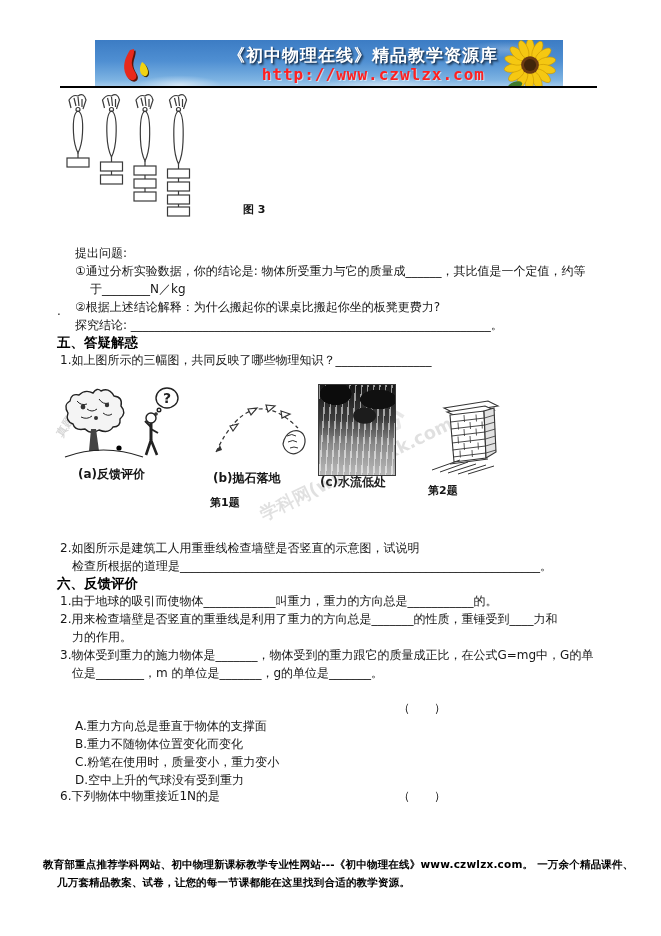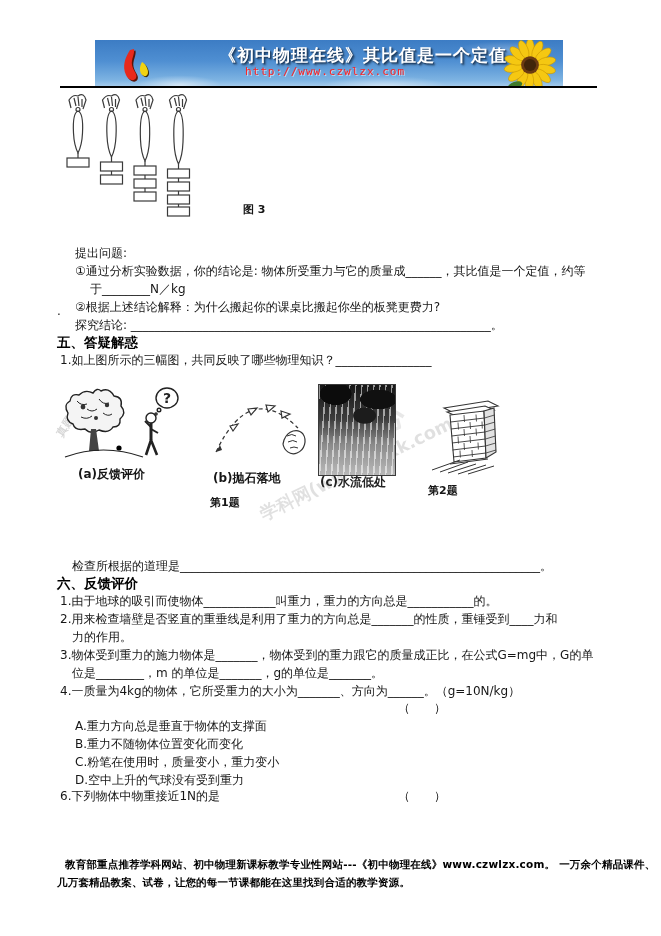--- a/index.html
+++ b/index.html
@@ -9,22 +9,22 @@
   
   .banner{position:absolute;left:95px;top:40px;width:468px;height:47px;overflow:hidden;
           background:
             radial-gradient(60px 14px at 18% 96%, rgba(255,255,255,.55), rgba(255,255,255,0) 70%),
             radial-gradient(90px 16px at 62% 100%, rgba(255,255,255,.5), rgba(255,255,255,0) 70%),
             radial-gradient(70px 12px at 88% 20%, rgba(255,255,255,.25), rgba(255,255,255,0) 70%),
             linear-gradient(180deg,#3c7cc4 0%,#4f8fd2 45%,#7db3e2 85%,#a8cdec 100%);}
   .banner-title{position:absolute;left:118px;top:4px;width:300px;text-align:center;color:#fff;
           font-size:17px;font-weight:bold;letter-spacing:1px;white-space:pre;
           text-shadow:1px 1px 1px #1a3a60,2px 2px 2px rgba(0,0,0,.45);}
-  .banner-url{position:absolute;left:150px;top:25px;width:240px;text-align:left;color:#ff2020;
-          font-family:"DejaVu Sans Mono","Liberation Mono",monospace;font-size:11px;font-weight:normal;
+  .banner-url{position:absolute;left:150px;top:25px;width:240px;text-align:right;color:#ff2020;
+          font-family:"DejaVu Sans Mono","Liberation Mono",monospace;font-size:16px;font-weight:bold;
           letter-spacing:1px;white-space:pre;text-shadow:1px 1px 0 rgba(255,255,255,.55);}
   .banner-logo{position:absolute;left:22px;top:5px;width:42px;height:40px;}
   .sunflower{position:absolute;right:2px;bottom:-6px;width:62px;height:56px;}
   .banner-rule{position:absolute;left:60px;top:86px;width:537px;height:2px;background:#000;}
 
   
   .t{position:absolute;font-size:12px;color:#161616;white-space:pre;line-height:14px;}
   .hd{font-size:13.5px;font-weight:bold;color:#000;}
   .cap{font-weight:bold;}
   .small{font-size:11px;}
@@ -55,21 +55,21 @@
 
 <div class="page">
 
   <div class="banner">
     <svg class="banner-logo" viewBox="0 0 40 40">
       <path d="M12,5 C7,13 4,21 8,30 C10,35 16,37 18,33 C20,29 15,26 14,20 C13,14 17,9 16,4 Z" fill="#5a1408" transform="translate(1.5,1.5)"></path>
       <path d="M12,5 C7,13 4,21 8,30 C10,35 16,37 18,33 C20,29 15,26 14,20 C13,14 17,9 16,4 Z" fill="#e8291c"></path>
       <path d="M24,17 C21,22 21,29 26,31 C30,32 31,27 29,23 C28,20 26,18 24,17 Z" fill="#3a2a00" transform="translate(1,1)"></path>
       <path d="M24,17 C21,22 21,29 26,31 C30,32 31,27 29,23 C28,20 26,18 24,17 Z" fill="#f0d312"></path>
     </svg>
-    <div class="banner-title">《初中物理在线》其比值是一个定值</div>
+    <div class="banner-title">《初中物理在线》精品教学资源库</div>
     <div class="banner-url">http://www.czwlzx.com</div>
     <svg class="sunflower" viewBox="0 0 60 60">
       <g>
         <g fill="#f5c812" stroke="#c79500" stroke-width=".6">
           <ellipse cx="30" cy="12" rx="4.5" ry="10" transform="rotate(0 30 30)"></ellipse>
           <ellipse cx="30" cy="12" rx="4.5" ry="10" transform="rotate(26 30 30)"></ellipse>
           <ellipse cx="30" cy="12" rx="4.5" ry="10" transform="rotate(52 30 30)"></ellipse>
           <ellipse cx="30" cy="12" rx="4.5" ry="10" transform="rotate(78 30 30)"></ellipse>
           <ellipse cx="30" cy="12" rx="4.5" ry="10" transform="rotate(104 30 30)"></ellipse>
           <ellipse cx="30" cy="12" rx="4.5" ry="10" transform="rotate(130 30 30)"></ellipse>
@@ -213,33 +213,33 @@
 
       <polygon points="54,15 64,12 66,56 56,62" fill="#e2e2e2"></polygon>
       <path d="M54.5,22 L64.5,19 M55,29 L65,26 M55,36 L65.2,33 M55.5,43 L65.5,40 M55.5,50 L65.7,47 M56,57 L66,54" stroke-width=".8"></path>
 
       <path d="M2,74 L30,64 M10,76 L38,66 M18,77 L46,68 M28,78 L56,69 M38,78 L64,70" stroke-width="1"></path>
       <path d="M20,68 L58,63" stroke-width="1"></path>
     </g>
   </svg>
   <div class="t cap small" style="left:428px;top:484px;text-align:right;">第2题</div>
 
+  <div class="t" style="left:60px;top:541px;">2.如图所示是建筑工人用重垂线检查墙壁是否竖直的示意图，试说明</div>
   <div class="t" style="left:72px;top:559px;">检查所根据的道理是____________________________________________________________。</div>
 
   <div class="t hd" style="left:57px;top:576px;">六、反馈评价</div>
   <div class="t" style="left:60px;top:594px;">1.由于地球的吸引而使物体____________叫重力，重力的方向总是___________的。</div>
   <div class="t" style="left:60px;top:612px;">2.用来检查墙壁是否竖直的重垂线是利用了重力的方向总是_______的性质，重锤受到____力和</div>
   <div class="t" style="left:72px;top:630px;">力的作用。</div>
   <div class="t" style="left:60px;top:648px;">3.物体受到重力的施力物体是_______，物体受到的重力跟它的质量成正比，在公式G=mg中，G的单</div>
   <div class="t" style="left:72px;top:666px;">位是________，m 的单位是_______，g的单位是_______。</div>
-  <div class="t" style="left:60px;top:684px;">4.一质量为4kg的物体，它所受重力的大小为_______、方向为______。（g=10N/kg）</div>
   <div class="t" style="left:398px;top:701px;">（　　）</div>
   <div class="t" style="left:75px;top:719px;">A.重力方向总是垂直于物体的支撑面</div>
   <div class="t" style="left:75px;top:737px;">B.重力不随物体位置变化而变化</div>
   <div class="t" style="left:75px;top:755px;">C.粉笔在使用时，质量变小，重力变小</div>
   <div class="t" style="left:75px;top:773px;">D.空中上升的气球没有受到重力</div>
   <div class="t" style="left:60px;top:789px;">6.下列物体中物重接近1N的是</div>
   <div class="t" style="left:398px;top:789px;">（　　）</div>
 
-  <div class="footer-line" style="left:65px;top:858px;">教育部重点推荐学科网站、初中物理新课标教学专业性网站---《初中物理在线》www.czwlzx.com。 一万余个精品课件、</div>
+  <div class="footer-line" style="left:43px;top:858px;">教育部重点推荐学科网站、初中物理新课标教学专业性网站---《初中物理在线》www.czwlzx.com。 一万余个精品课件、</div>
   <div class="footer-line" style="left:57px;top:876px;">几万套精品教案、试卷，让您的每一节课都能在这里找到合适的教学资源。</div>
 
 </div>
 
 </body></html>

